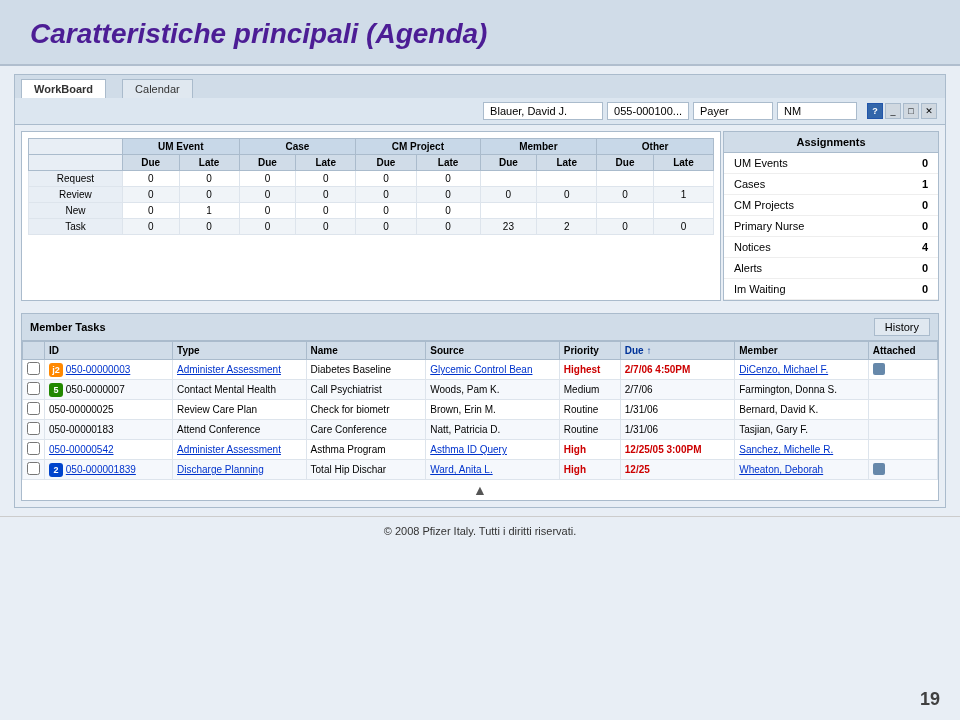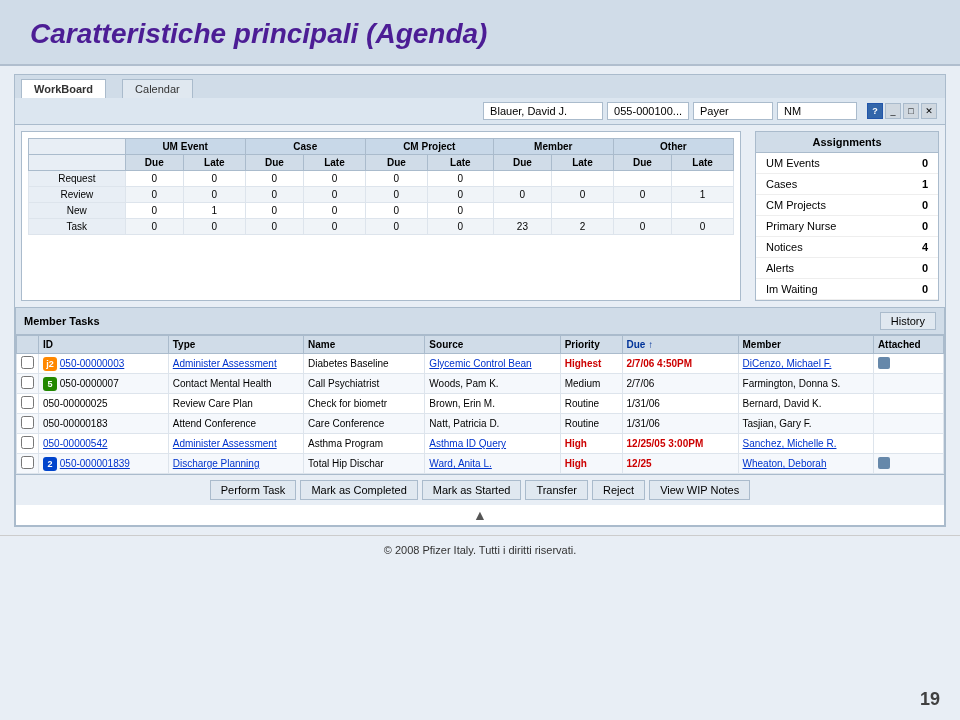--- a/index.html
+++ b/index.html
@@ -97,21 +97,21 @@
       font-size: 9px;
       display: flex;
       align-items: center;
       justify-content: center;
       font-weight: bold;
     }
 
     
     .main-content {
       display: flex;
-      gap: 12px;
+      gap: 0;
       padding: 6px;
       background: #e8eef5;
     }
 
     
     .left-panel {
       flex: 1;
       background: #fff;
       border: 1px solid #aabbcc;
       padding: 6px;
@@ -141,21 +141,21 @@
       text-align: left;
       font-weight: normal;
       background: #e8eef5 !important;
     }
     .col-group {
       background: #c8d8e8 !important;
     }
 
     
     .right-panel {
-      width: 184px;
+      width: 216px;
       margin-left: 2px;
       background: #fff;
       border: 1px solid #aabbcc;
       padding: 0;
     }
     .right-panel-header {
       background: #d0dce8;
       text-align: center;
       padding: 4px;
       font-weight: bold;
@@ -168,20 +168,21 @@
       padding: 4px 10px;
       border-bottom: 1px solid #eee;
       font-size: 11px;
     }
     .summary-row .count {
       font-weight: bold;
     }
 
     
     .tasks-section {
+      margin: 6px;
       background: #fff;
       border: 1px solid #aabbcc;
     }
     .tasks-header {
       display: flex;
       justify-content: space-between;
       align-items: center;
       background: #d0dce8;
       padding: 4px 8px;
       border-bottom: 1px solid #aabbcc;
@@ -521,30 +522,20 @@
     <td><span>Total Hip Dischar</span></td>
     <td><span class="link-text">Ward, Anita L.</span></td>
     <td><span class="high-priority">High</span></td>
     <td><span class="high-priority">12/25</span></td>
     <td><span class="link-text">Wheaton, Deborah</span></td>
     <td><span class="icon-attach"></span></td>
   </tr>
         </tbody>
     </table>
 
-    <div class="action-bar">
-      <div id="action-buttons" style="display: flex; gap: 4px;">
-          <button class="action-btn">Perform Task</button>
-          <button class="action-btn">Mark as Completed</button>
-          <button class="action-btn">Mark as Started</button>
-          <button class="action-btn">Transfer</button>
-          <button class="action-btn">Reject</button>
-          <button class="action-btn">View WIP Notes</button>
-        </div>
-    </div>
     <div class="up-arrow">▲</div>
   </div>
 
 </div>
 
 <div class="footer">
   <span>© 2008 Pfizer Italy. Tutti i diritti riservati.</span>
 </div>
 <div class="page-num">19</div>
 

